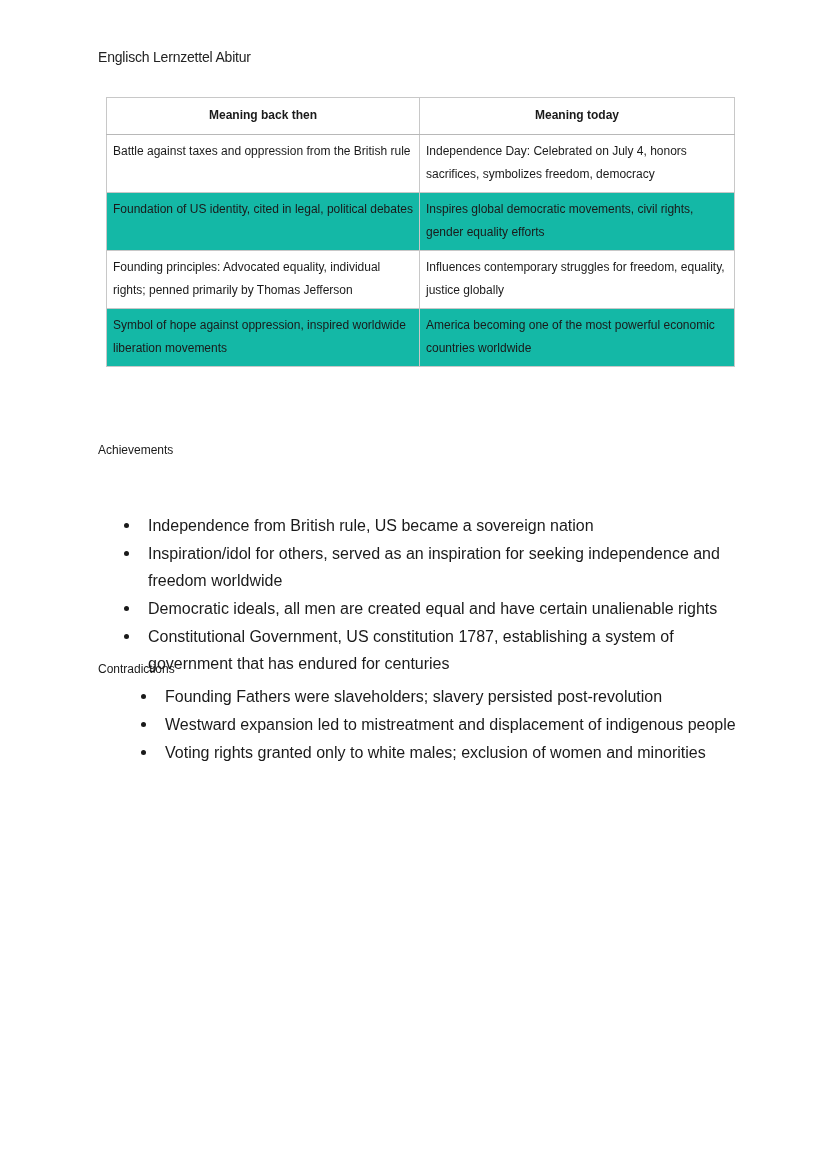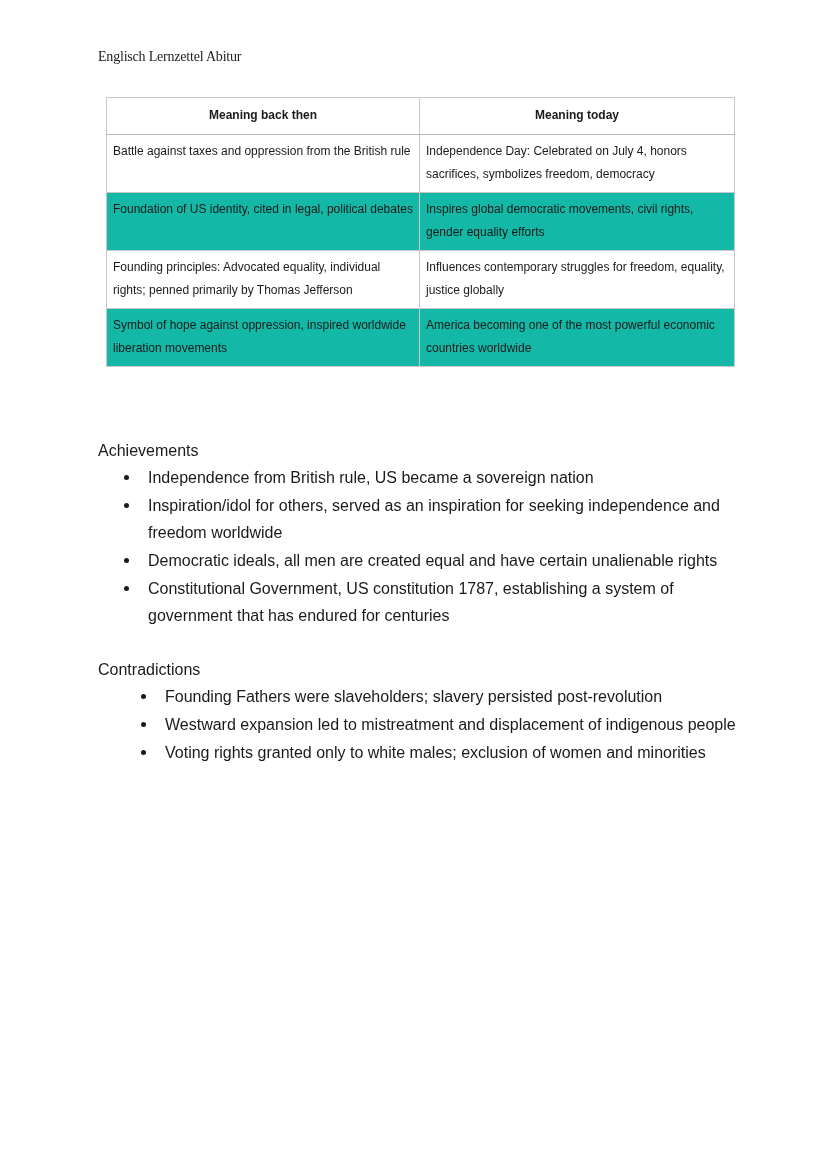--- a/index.html
+++ b/index.html
@@ -11,21 +11,21 @@
       width: 828px;
       height: 1171px;
       position: relative;
       color: #1a1a1a;
       font-family: "Liberation Sans", sans-serif;
     }
     .doc-header {
       position: absolute;
       left: 98px;
       top: 49px;
-      font-family: Liberation Serif, serif;
+      font-family: Liberation Sans, sans-serif;
       font-size: 14px;
       color: #222;
       letter-spacing: -0.2px;
     }
     .table-wrap {
       position: absolute;
       left: 106px;
       top: 97px;
       width: 628px;
     }
@@ -53,21 +53,21 @@
     col.c2 { width: 315px; }
     tr.shade td { background: #14b8a6; }
     tr.white td { background: #ffffff; border-radius: 8px; }
     .section {
       position: absolute;
       left: 98px;
       font-size: 16px;
       line-height: 27px;
     }
     .section-title {
-      font-size: 16px;
+      font-size: 12px;
     }
     ul {
       margin: 0;
       padding: 0;
       list-style: none;
     }
     li {
       position: relative;
       font-size: 16px;
       line-height: 27px;
@@ -75,21 +75,21 @@
     }
     li .bullet {
       position: absolute;
       top: 11px;
       width: 5px;
       height: 5px;
       border-radius: 50%;
       background: #1a1a1a;
     }
     #achievements { top: 437px; width: 640px; }
-    #achievements ul { padding-left: 50px; }
+    #achievements ul { padding-left: 50px; margin-top: 48px; }
     #achievements li .bullet { left: -24px; }
     #contradictions { top: 656px; width: 640px; }
     #contradictions ul { padding-left: 67px; }
     #contradictions li .bullet { left: -24px; }
   </style>
 </head>
 <body>
 
 <div class="doc-header">Englisch Lernzettel Abitur</div>
 

